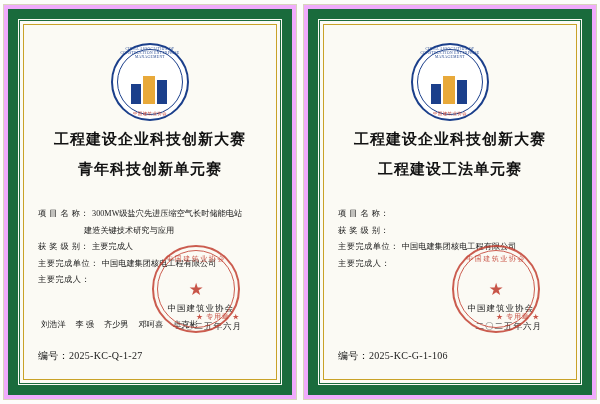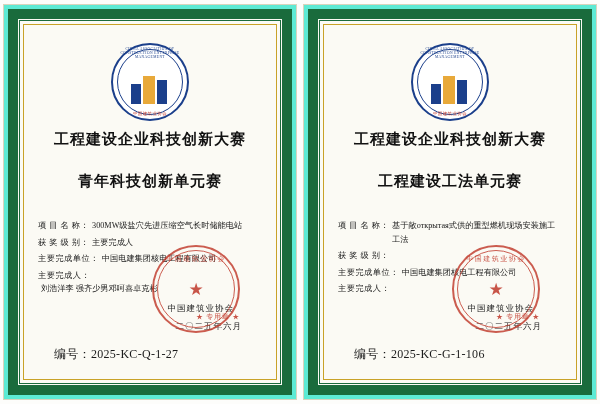--- a/index.html
+++ b/index.html
@@ -21,21 +21,21 @@
     gap: 6px;
     padding: 4px 3px;
     box-sizing: border-box;
     background: #fdfdfb;
   }
 
   
   .cert {
     position: relative;
     flex: 1 1 0;
-    background: #5eead4;
+    background: #f0abfc;
     border: 1px solid #d9d4bd;
     box-sizing: border-box;
     overflow: hidden;
   }
   .border-outer {
     position: absolute;
     inset: 4px;
     border: 3px solid #1a6b3c;
     box-sizing: border-box;
   }
@@ -146,21 +146,21 @@
   .title-main {
     margin-top: 9px;
     font-size: 15px;
     font-weight: bold;
     color: #111;
     letter-spacing: 1px;
     font-family: "Liberation Serif", serif;
     white-space: nowrap;
   }
   .title-sub {
-    margin-top: 23px;
+    margin-top: 11px;
     font-size: 15px;
     font-weight: bold;
     color: #111;
     letter-spacing: 1px;
     font-family: "Liberation Serif", serif;
     white-space: nowrap;
   }
   .rule {
     width: 100%;
     height: 0;
@@ -192,21 +192,23 @@
   }
   .val-cont {
     padding-left: 46px;
   }
   .names {
     margin-top: 2px;
     flex-direction: column;
   }
   .names .nrow {
     display: flex;
+    gap: 10px;
     flex-wrap: wrap;
+    margin-top: 31px;
   }
   .names .nrow span { white-space: nowrap; }
   .indent-names {
     padding-left: 46px;
   }
 
   
   .seal-wrap {
     position: absolute;
     right: 34px;
@@ -276,23 +278,23 @@
     bottom: 44px;
     font-size: 8.5px;
     color: #1a1a1a;
     font-family: Liberation Serif, serif;
     letter-spacing: 1px;
   }
 
   
   .code {
     position: absolute;
-    left: 28px;
+    left: 12px;
     bottom: 14px;
-    font-size: 12px;
+    font-size: 10px;
     color: #1a1a1a;
     font-family: "Liberation Serif", serif;
     letter-spacing: .3px;
   }
 </style>
 </head>
 <body>
 
 <div class="page">
 
@@ -320,20 +322,23 @@
 
       <div class="title-main">工程建设企业科技创新大赛</div>
       <div class="title-sub">青年科技创新单元赛</div>
 
       <div class="rule"></div>
 
       <div class="fields">
         <div class="row">
           <div class="lbl">项 目 名 称：</div>
           <div class="val">300MW级盐穴先进压缩空气长时储能电站</div>
+        </div>
+        <div class="row">
+          <div class="val val-cont">建造关键技术研究与应用</div>
         </div>
         <div class="row">
           <div class="lbl">获 奖 级 别：</div>
           <div class="val">主要完成人</div>
         </div>
         <div class="row">
           <div class="lbl">主要完成单位：</div>
           <div class="val">中国电建集团核电工程有限公司</div>
         </div>
 
@@ -389,21 +394,20 @@
       </div>
 
       <div class="title-main">工程建设企业科技创新大赛</div>
       <div class="title-sub">工程建设工法单元赛</div>
 
       <div class="rule"></div>
 
       <div class="fields">
         <div class="row">
           <div class="lbl">项 目 名 称：</div>
-          <div class="val">基于敞открытая式供的重型燃机现场安装施工工法</div>
         </div>
         <div class="row">
           <div class="lbl">获 奖 级 别：</div>
         </div>
         <div class="row">
           <div class="lbl">主要完成单位：</div>
           <div class="val">中国电建集团核电工程有限公司</div>
         </div>
 
         <div class="row names">

